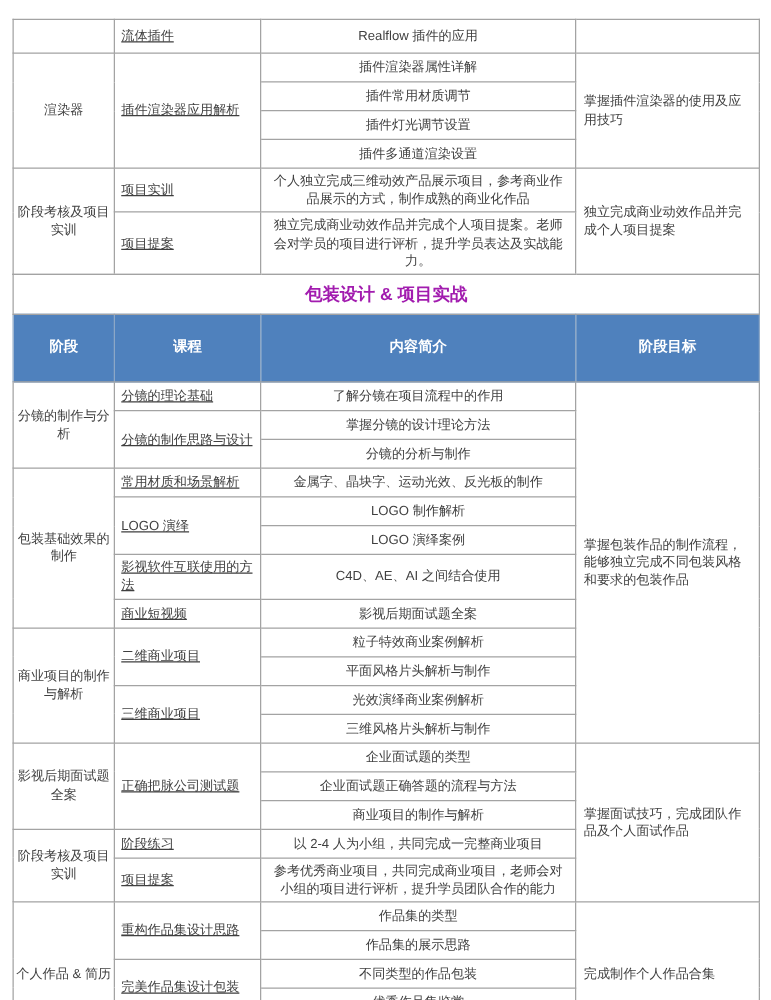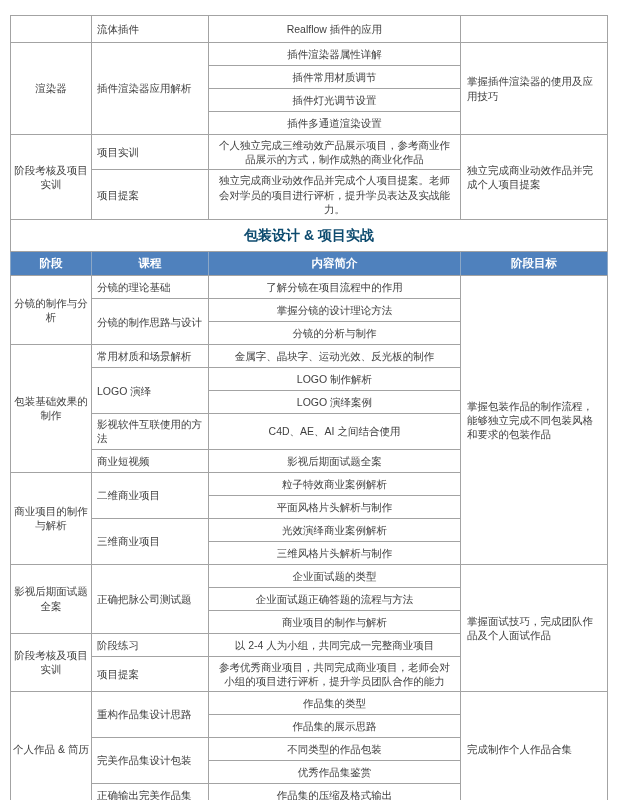--- a/index.html
+++ b/index.html
@@ -13,30 +13,30 @@
     border-collapse:collapse;table-layout:fixed;width:597px;
   }
   table.tbl + table.tbl{margin-top:-1px;}
   .tbl td{
     border:1px solid #a3a3a3;
     font-size:10.5px;line-height:1.35;
     padding:3px 6px;vertical-align:middle;
     color:#3f3f3f;word-break:break-all;
   }
   td.c-stage{text-align:center;padding:13px 2px;}
-  td.c-course{text-align:left;padding:3px 5px;}
+  td.c-course{text-align:left;padding:3px 5px;text-decoration:underline;}
   td.c-content{text-align:center;height:16px;}
   td.c-goal{text-align:left;}
   td.th{
     background:#4f81bd;color:#ffffff;font-weight:bold;
-    text-align:center;font-size:11.5px;padding:4px 2px;
+    text-align:center;font-size:11.5px;padding:19px 2px;
     border-color:#8ca7c6;border-top-color:#a3a3a3;border-bottom-color:#a3a3a3;
   }
   td.title-cell{
-    text-align:center;font-weight:bold;font-size:14px;color:#0c4a6e;
+    text-align:center;font-weight:bold;font-size:14px;color:#a21caf;
     padding:6px 4px;background:#ffffff;
   }
   col.c1{width:81px;}col.c2{width:117px;}col.c3{width:252px;}col.c4{width:147px;}
 </style>
 </head>
 <body>
 
 <div class="page">
 
   <table class="tbl">

